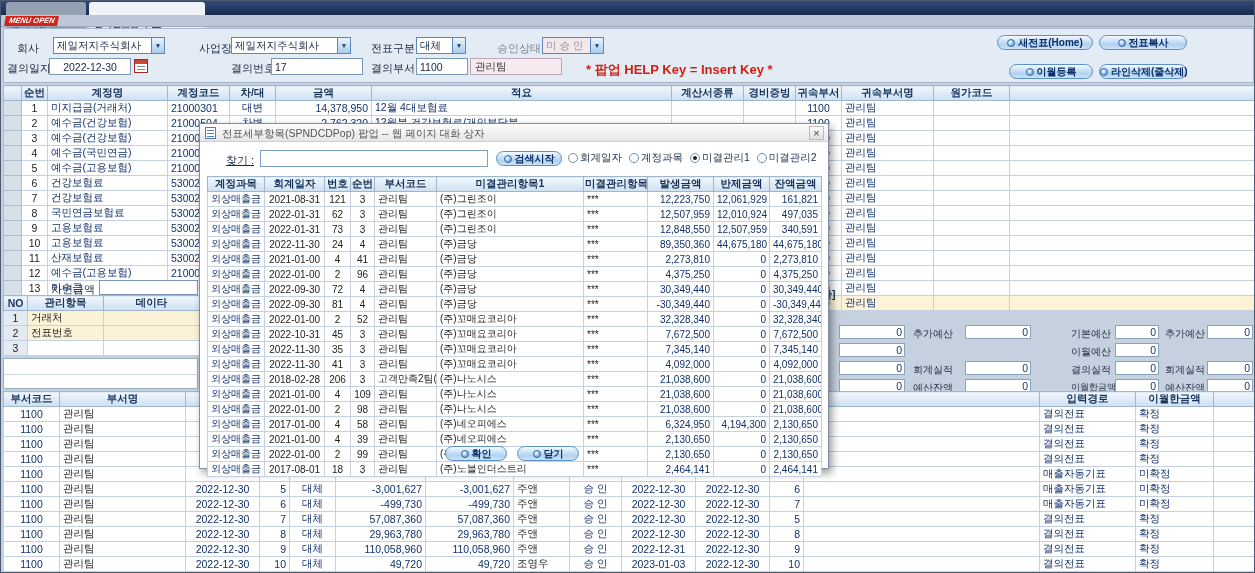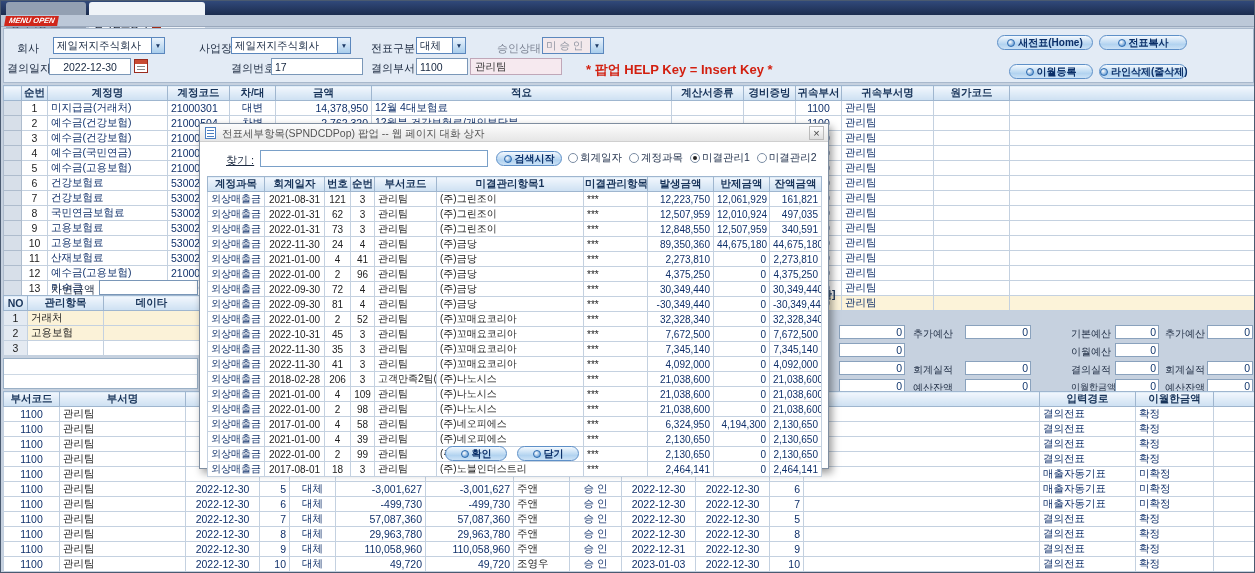--- a/index.html
+++ b/index.html
@@ -391,21 +391,21 @@
         </tr>
       </thead>
       <tbody>
         <tr class="hl">
           <td>1</td>
           <td>거래처</td>
           <td></td>
         </tr>
         <tr class="hl">
           <td>2</td>
-          <td>고용보험</td>
+          <td>전표번호</td>
           <td></td>
         </tr>
         <tr>
           <td>3</td>
           <td></td>
           <td></td>
         </tr>
       </tbody>
     </table>
   <div class="blank-panel"></div>

